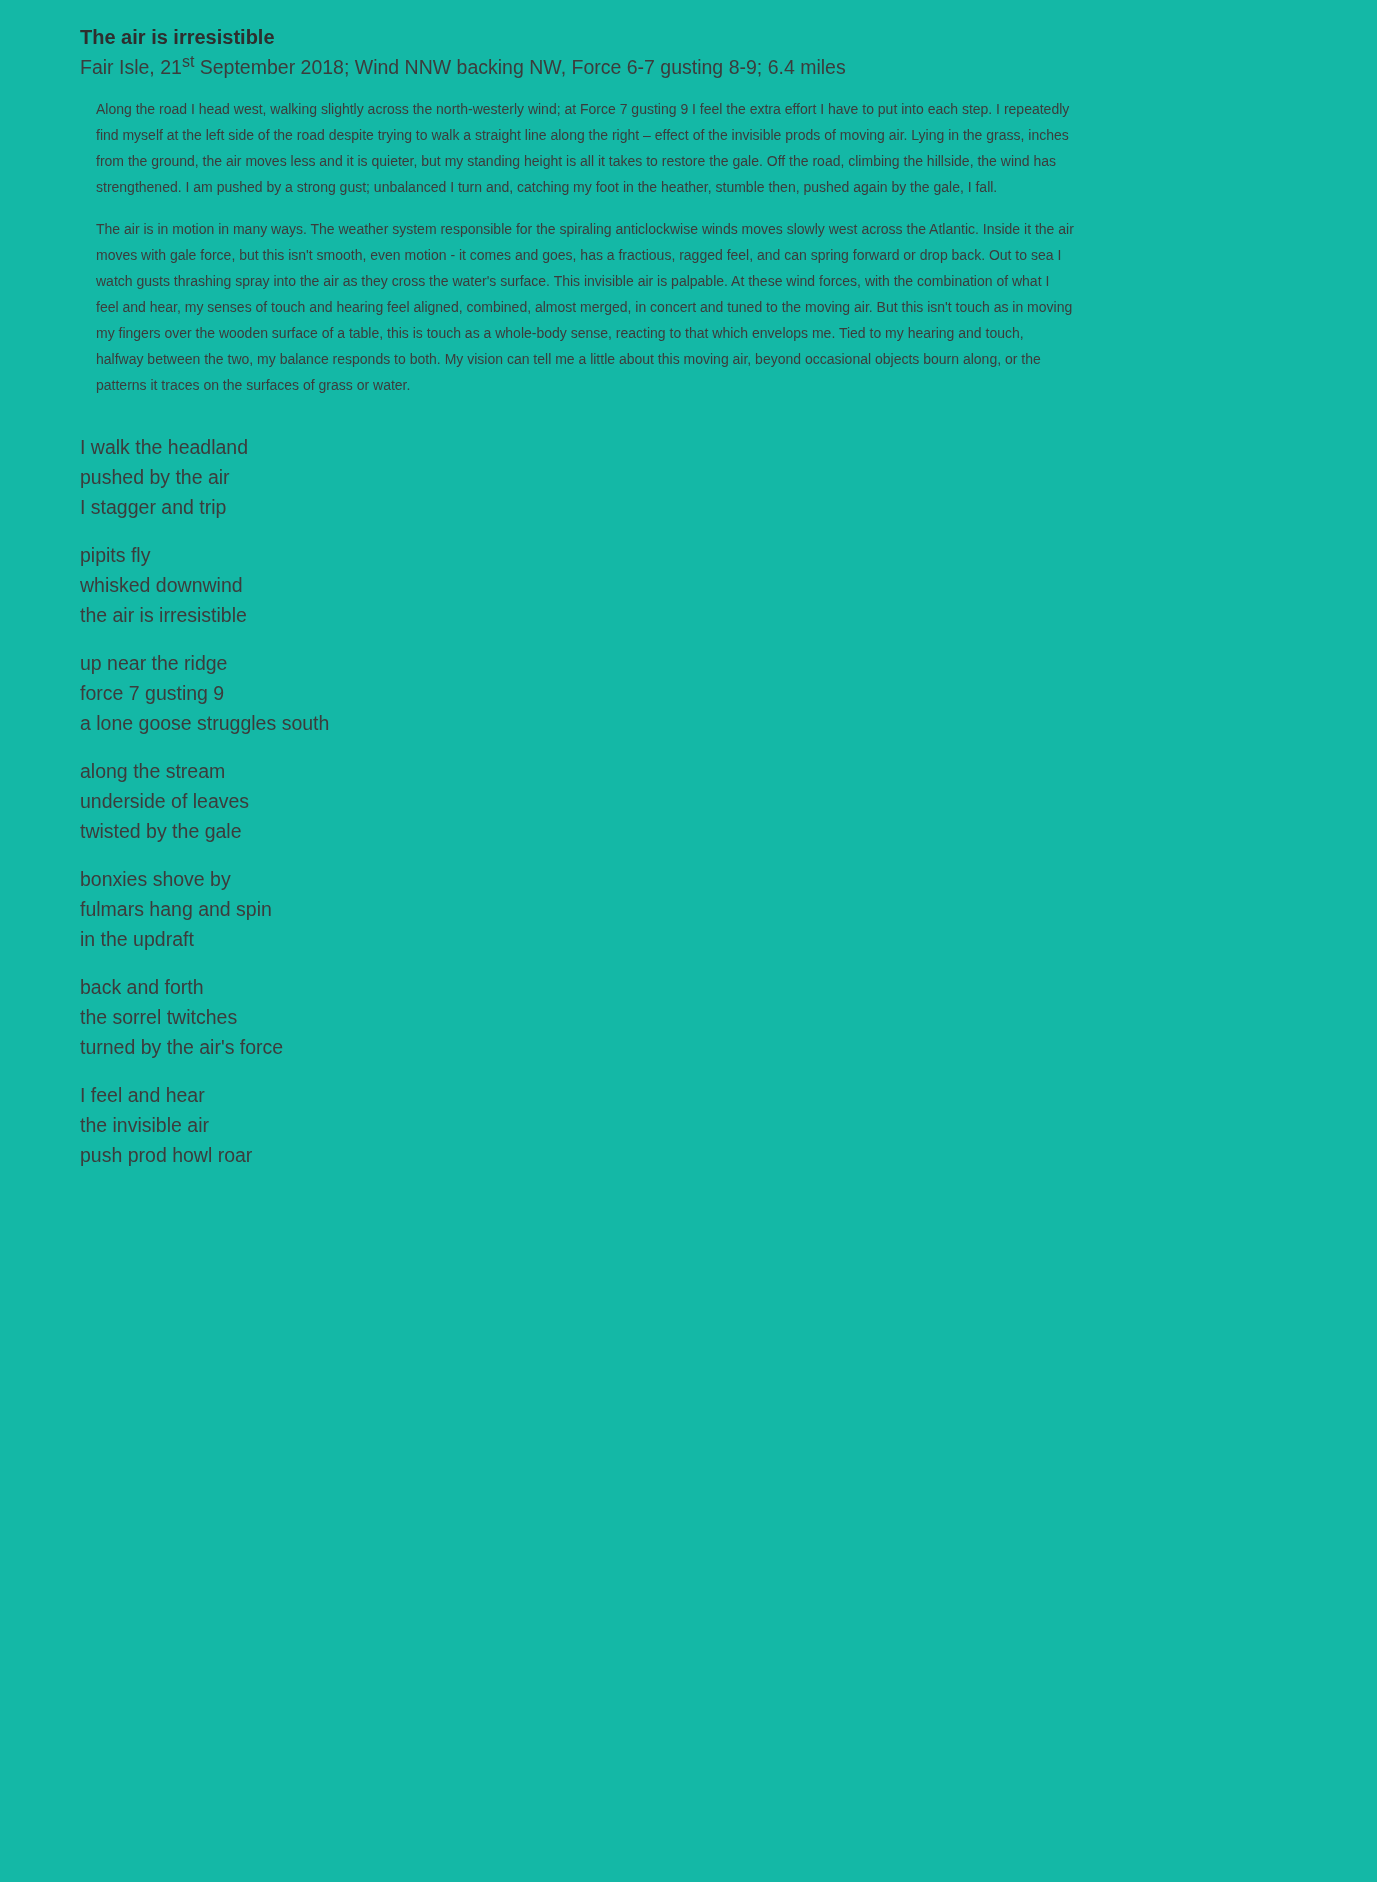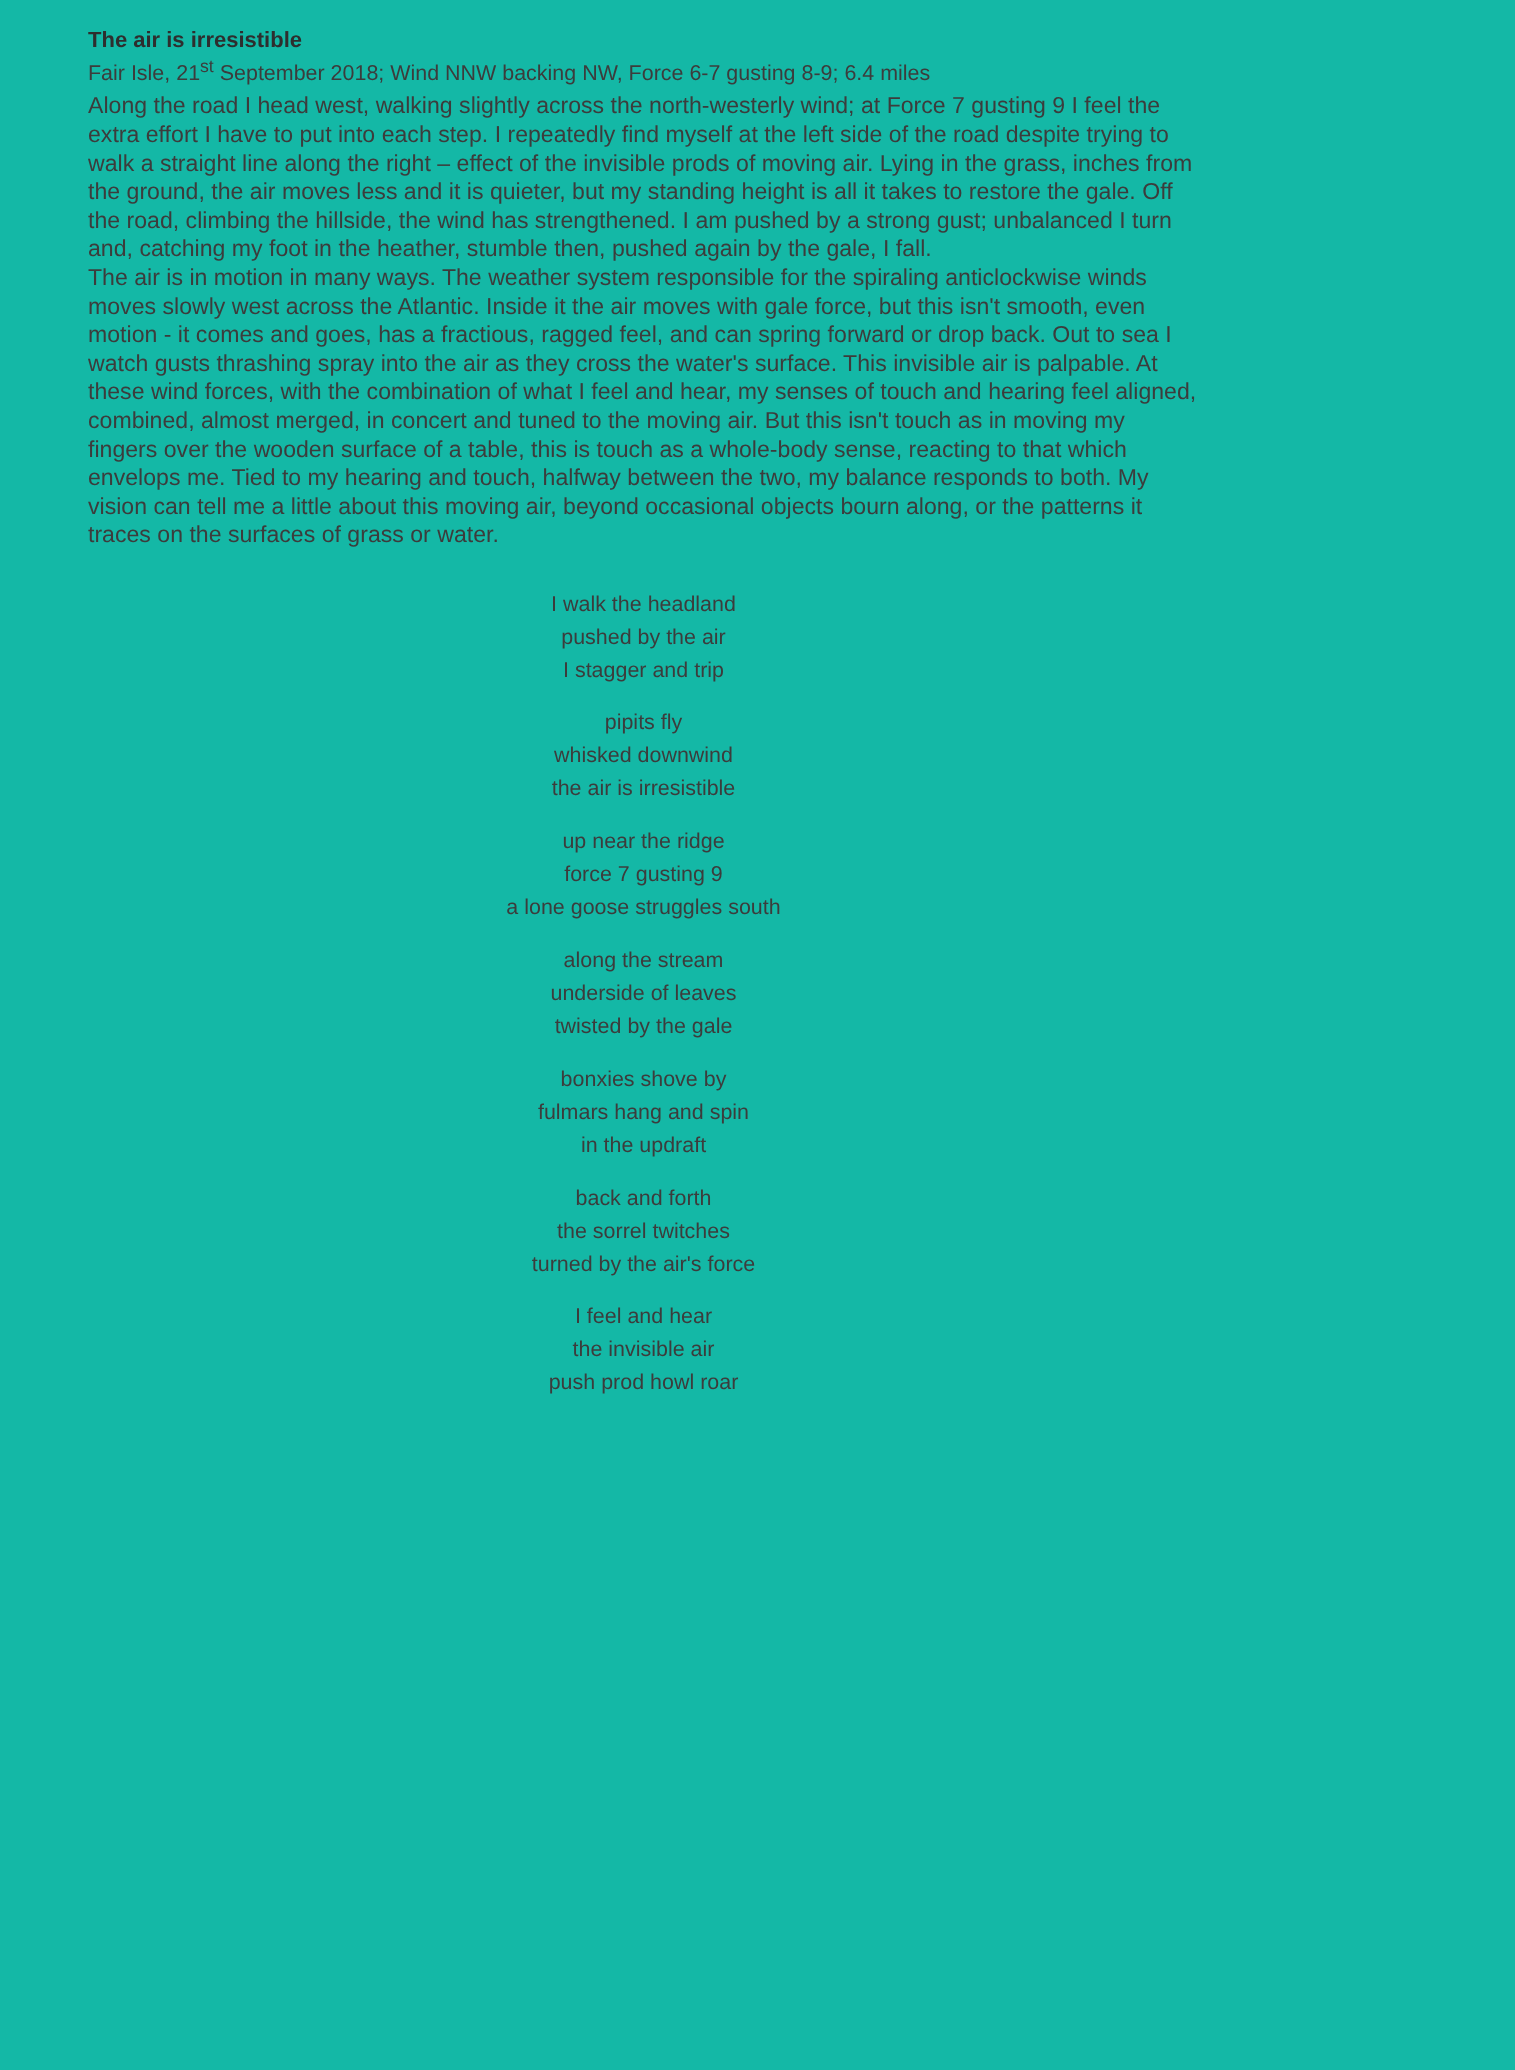--- a/index.html
+++ b/index.html
@@ -30,27 +30,26 @@
     font-size: 19.5px;
     margin: 0 0 4px 0;
     line-height: 26px;
   }
   .dateline sup {
     font-size: 16px;
     vertical-align: super;
     line-height: 0;
   }
   .para {
-    font-size: 21px;
+    font-size: 14px;
     line-height: 26px;
-    margin: 0;
+    margin: 16px;
   }
   .stanzas {
     margin-top: 34px;
-    text-align: center;
   }
   .stanza {
     margin-top: 18px;
     font-size: 19.5px;
     line-height: 30px;
   }
   .stanza:first-child {
     margin-top: 0;
   }
   .stanza-line {

